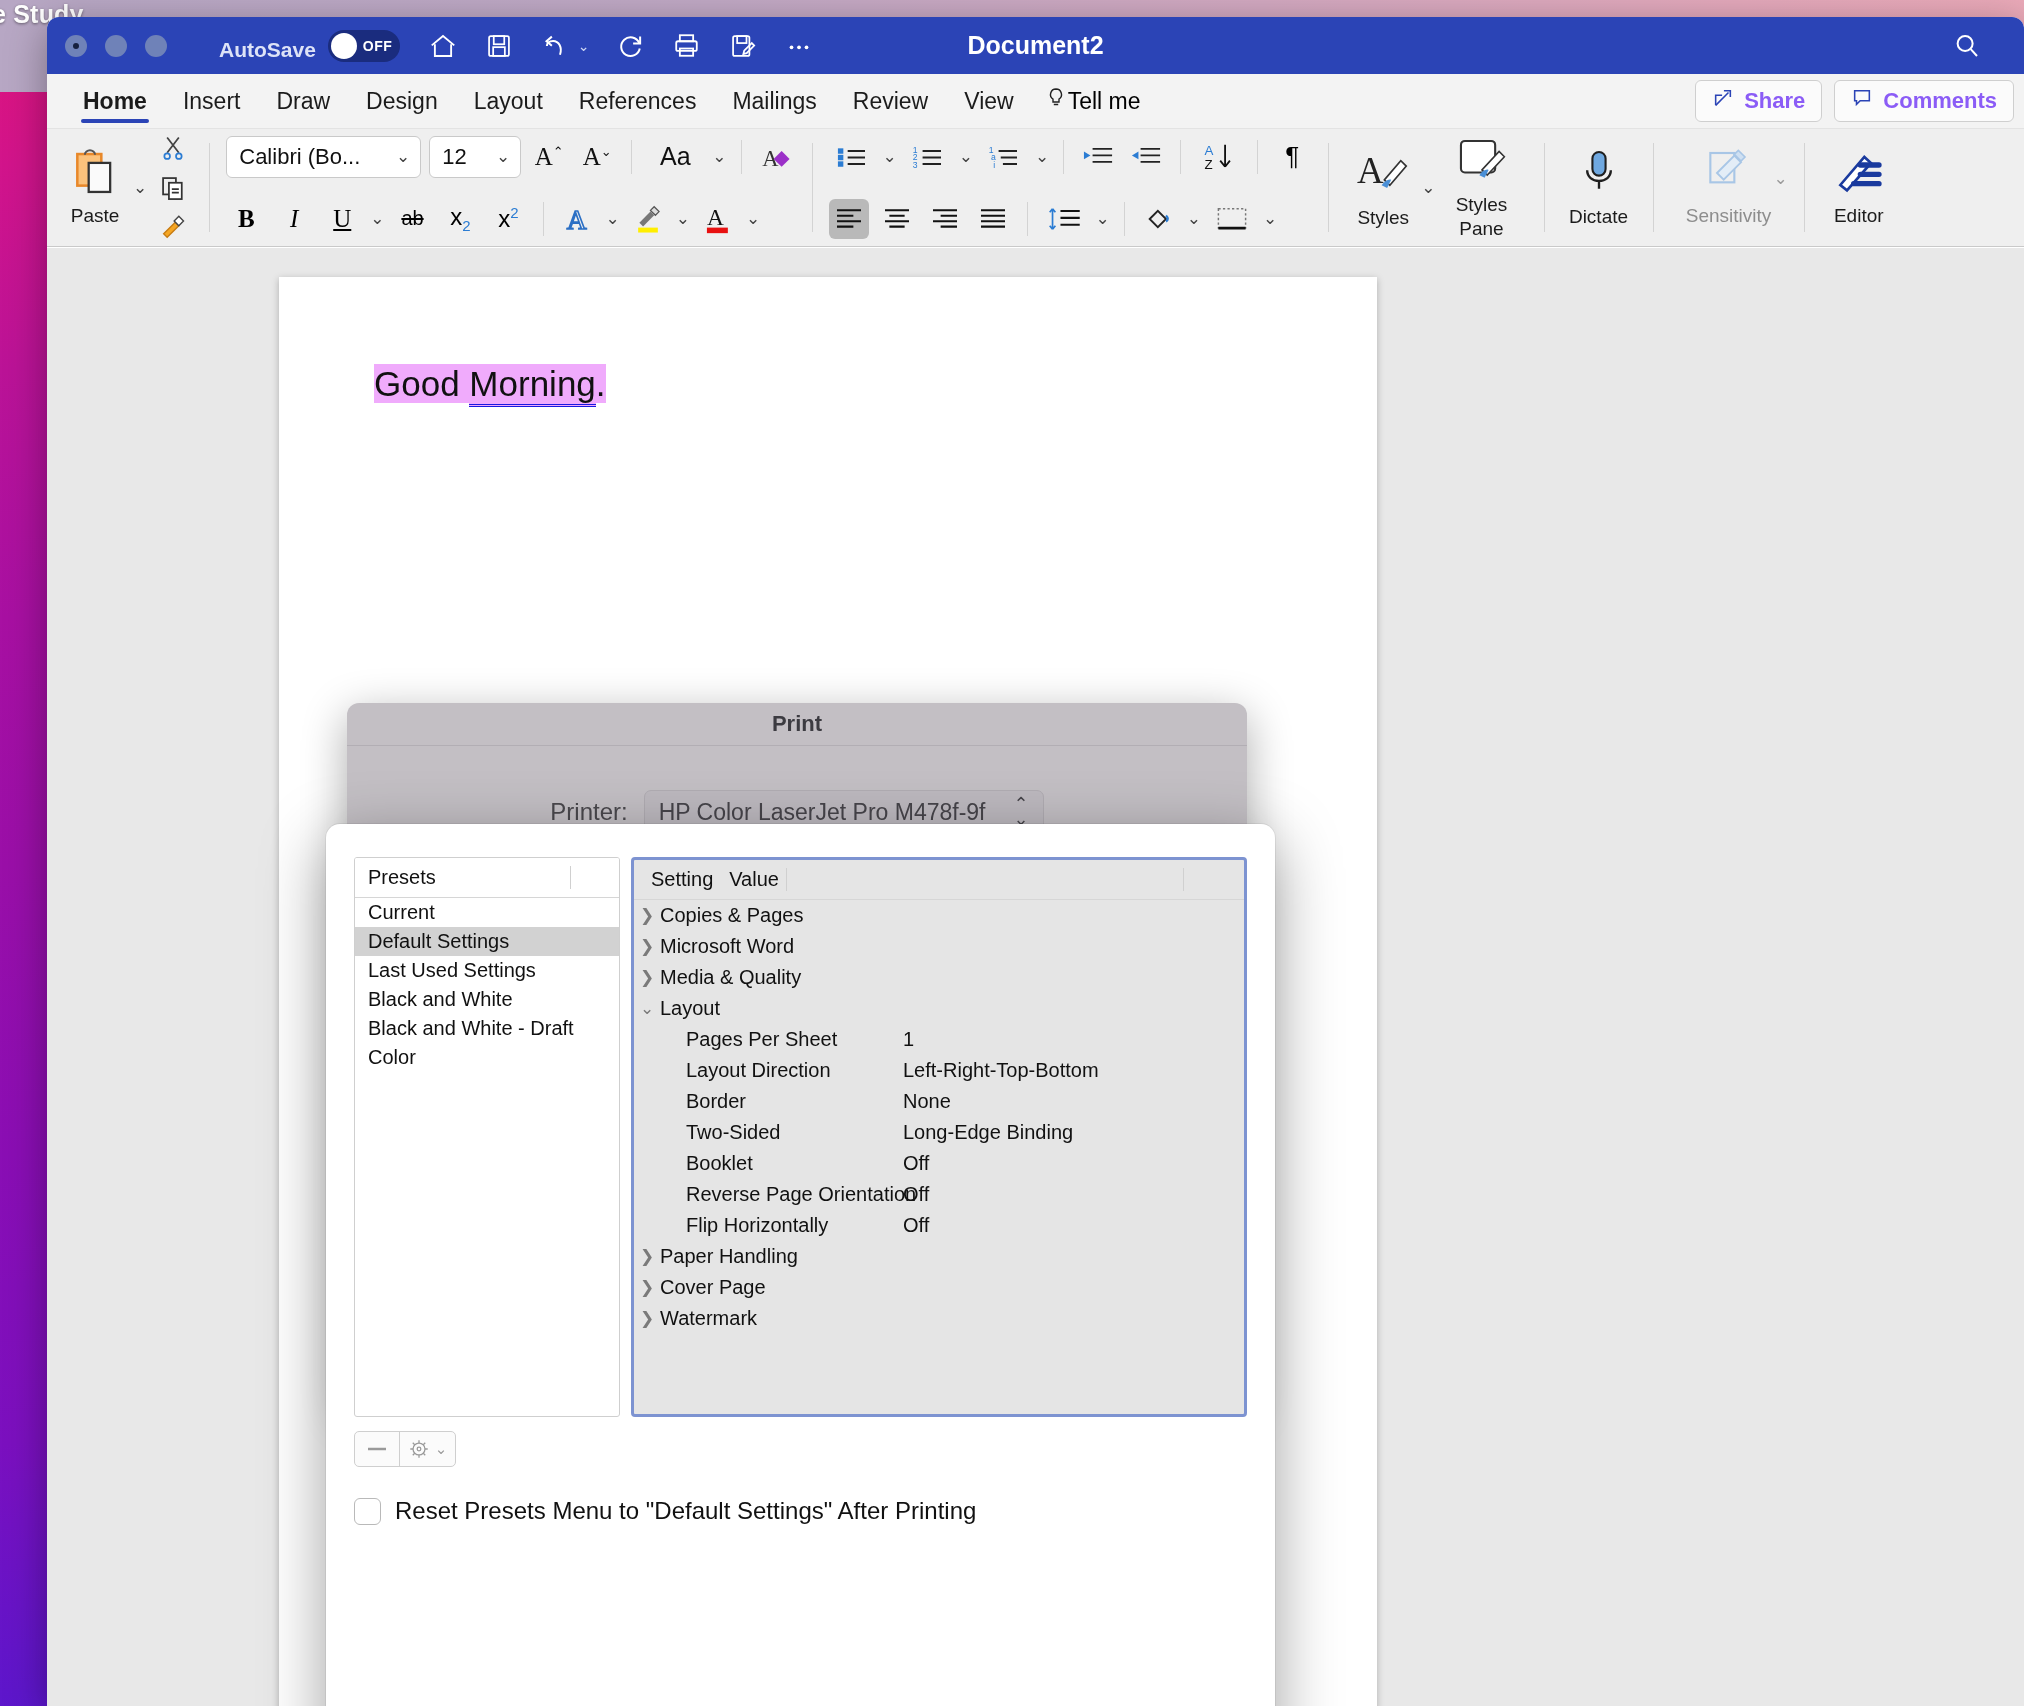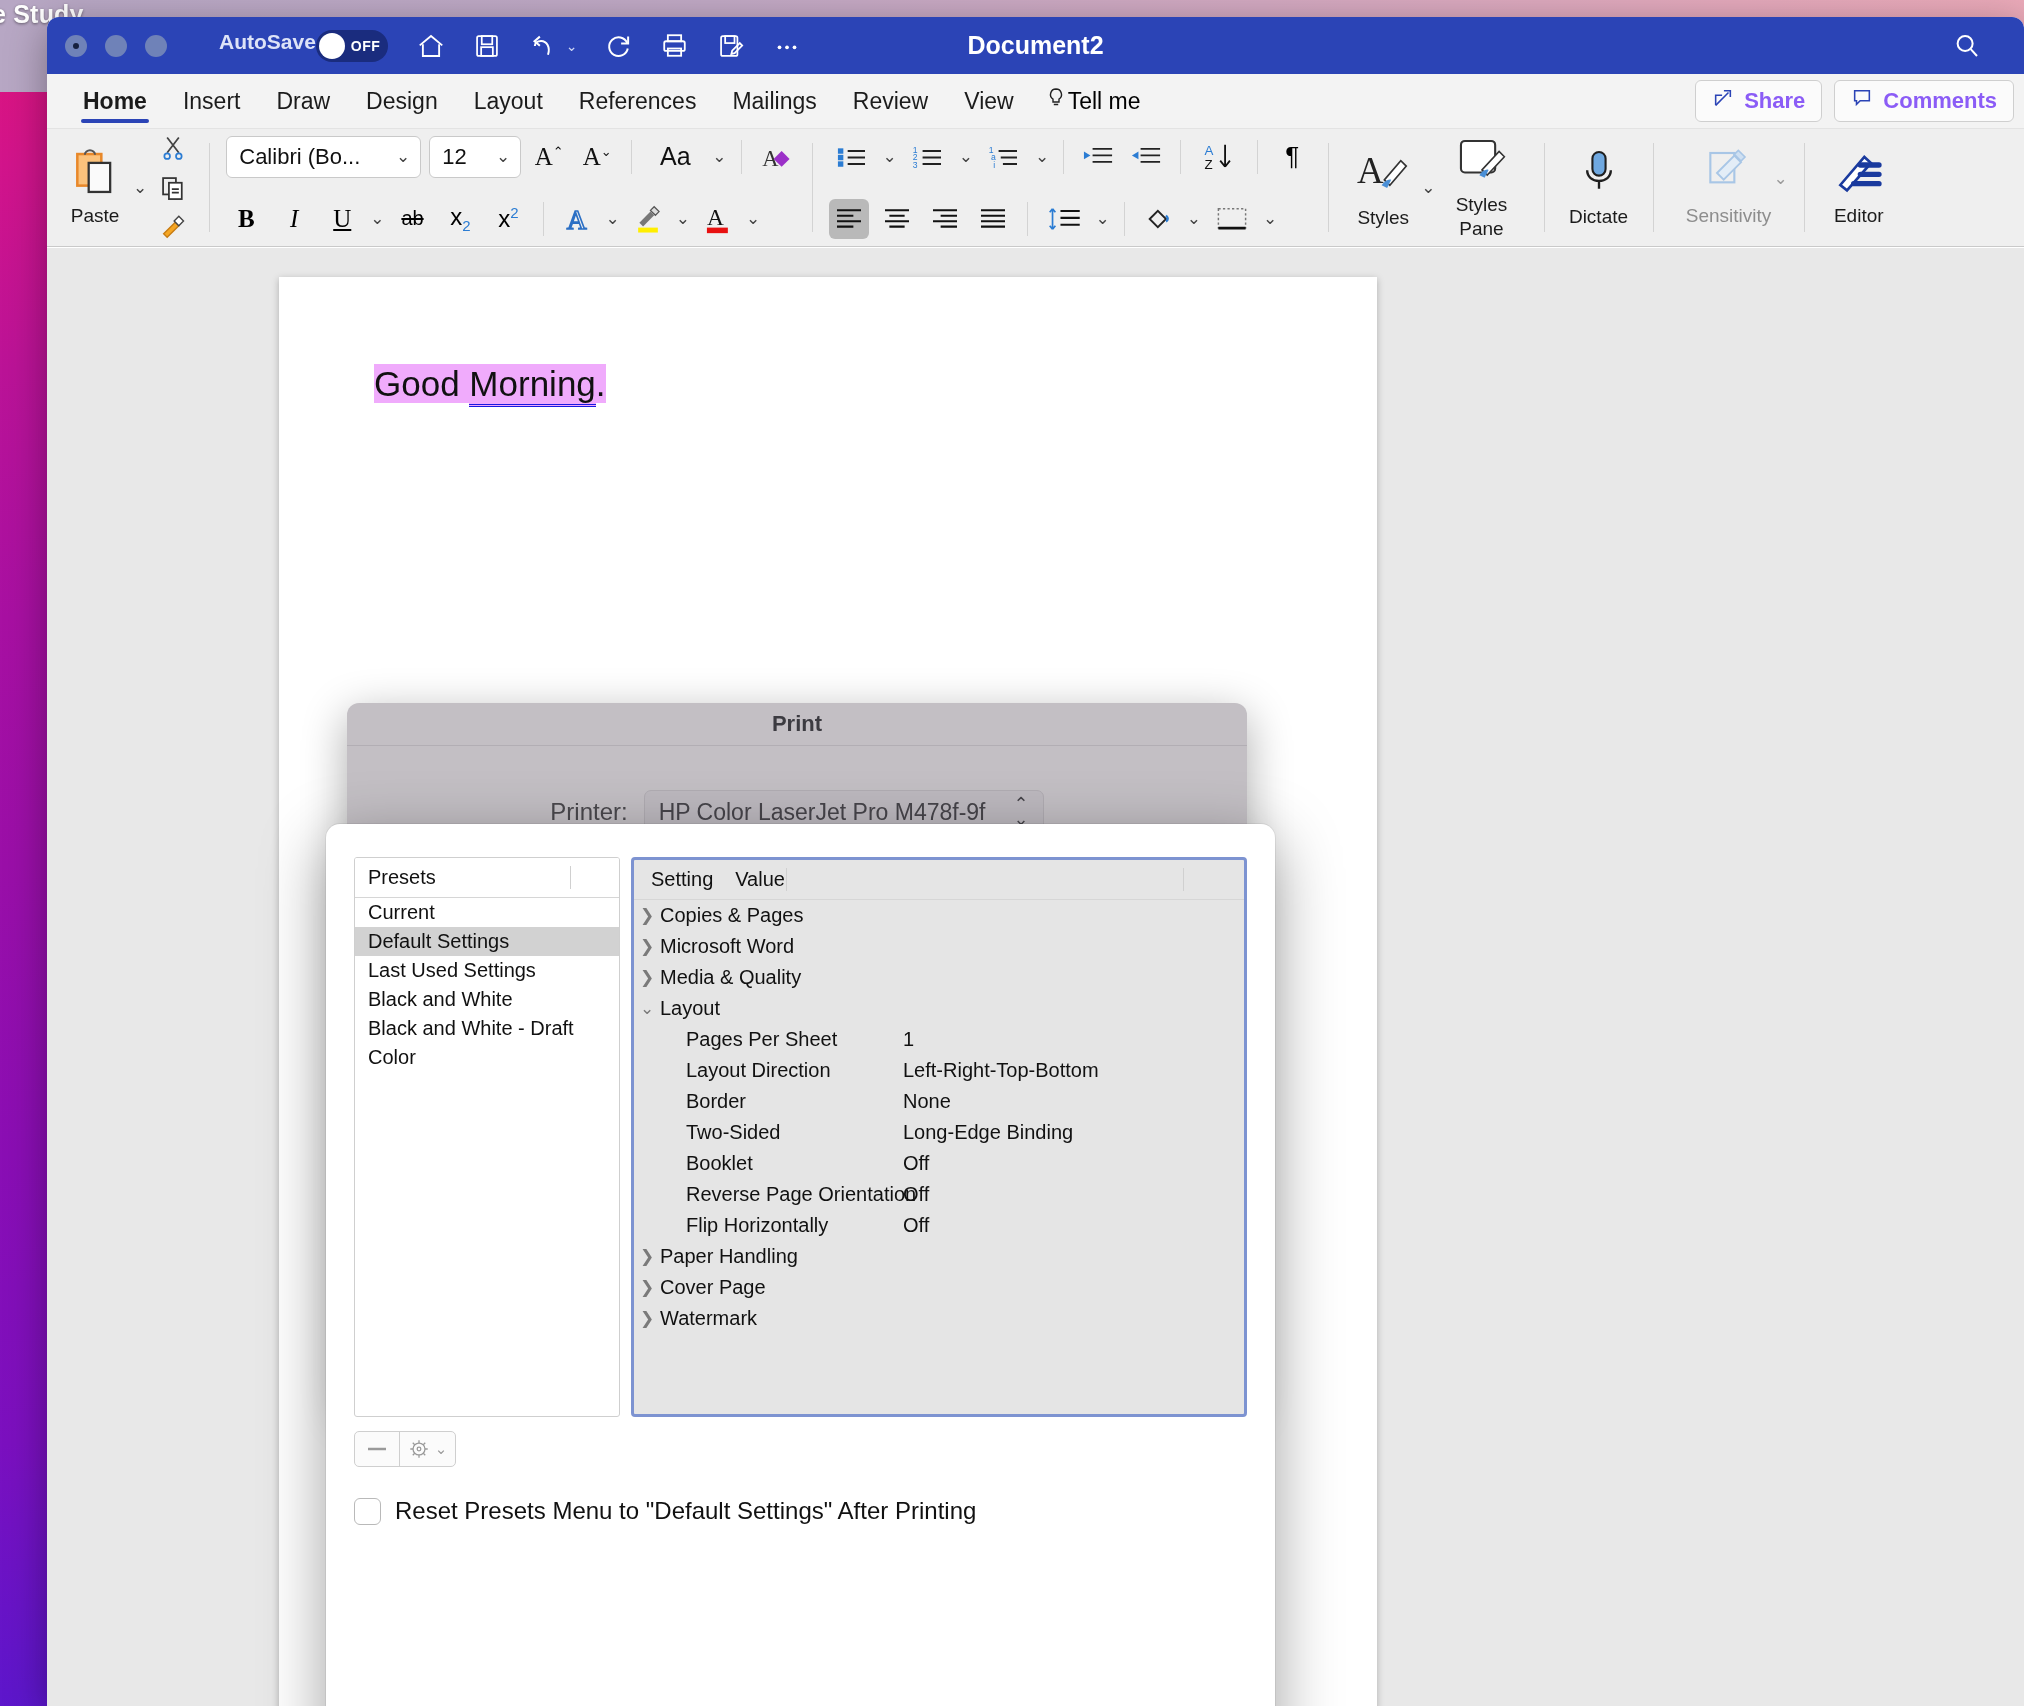--- a/index.html
+++ b/index.html
@@ -47,21 +47,21 @@
     position: relative;
     height: 57px; background: #2b44b6;
     display: flex; align-items: center;
   }
   .traffic { display: flex; gap: 18px; margin-left: 18px; }
   .tl { width: 22px; height: 22px; border-radius: 50%; background: #6f82b8; position: relative; }
   .tl.active::after {
     content:""; position:absolute; left:8px; top:8px; width:6px; height:6px;
     border-radius:50%; background:#16203f;
   }
-  #autosave-group { display: flex; align-items: flex-start; margin-left: 52px; }
+  #autosave-group { display: flex; align-items: flex-end; gap: 12px; margin-left: 52px; }
   #autosave-label { color:#dde3f7; font-size: 21px; font-weight: 600; }
   #autosave-toggle {
     width: 72px; height: 32px; border-radius: 16px; background: #1a2c7e;
     display:flex; align-items:center; position: relative;
   }
   #autosave-knob { width: 26px; height: 26px; border-radius: 50%; background:#fff; margin-left:3px; }
   #autosave-state { color:#fff; font-size: 14px; font-weight: 700; margin-left: 6px; letter-spacing:.5px; }
 
   .qat { display:flex; align-items:center; gap: 26px; margin-left: 28px; }
   .qat-btn { width: 30px; height: 30px; display:flex; align-items:center; justify-content:center; cursor: default;}
@@ -680,21 +680,21 @@
             <div class="preset-item">Last Used Settings</div>
             <div class="preset-item">Black and White</div>
             <div class="preset-item">Black and White - Draft</div>
             <div class="preset-item">Color</div>
           </div>
 
           <div id="settings-pane">
             <div id="settings-header">
               <span class="hlabel" style="padding-left:17px;">Setting</span>
               <div class="hdivider" style="left:152px;"></div>
-              <span class="hlabel" style="padding-left:22px;">Value</span>
+              <span class="hlabel" style="padding-left:16px;">Value</span>
               <div class="hdivider" style="left:549px;"></div>
             </div>
 
             <div style="position:relative;">
               <div class="tree-row">
                 <span class="disc">❯</span>
                 <span class="tlabel">Copies &amp; Pages</span>
               </div>
               <div class="tree-row">
                 <span class="disc">❯</span>

